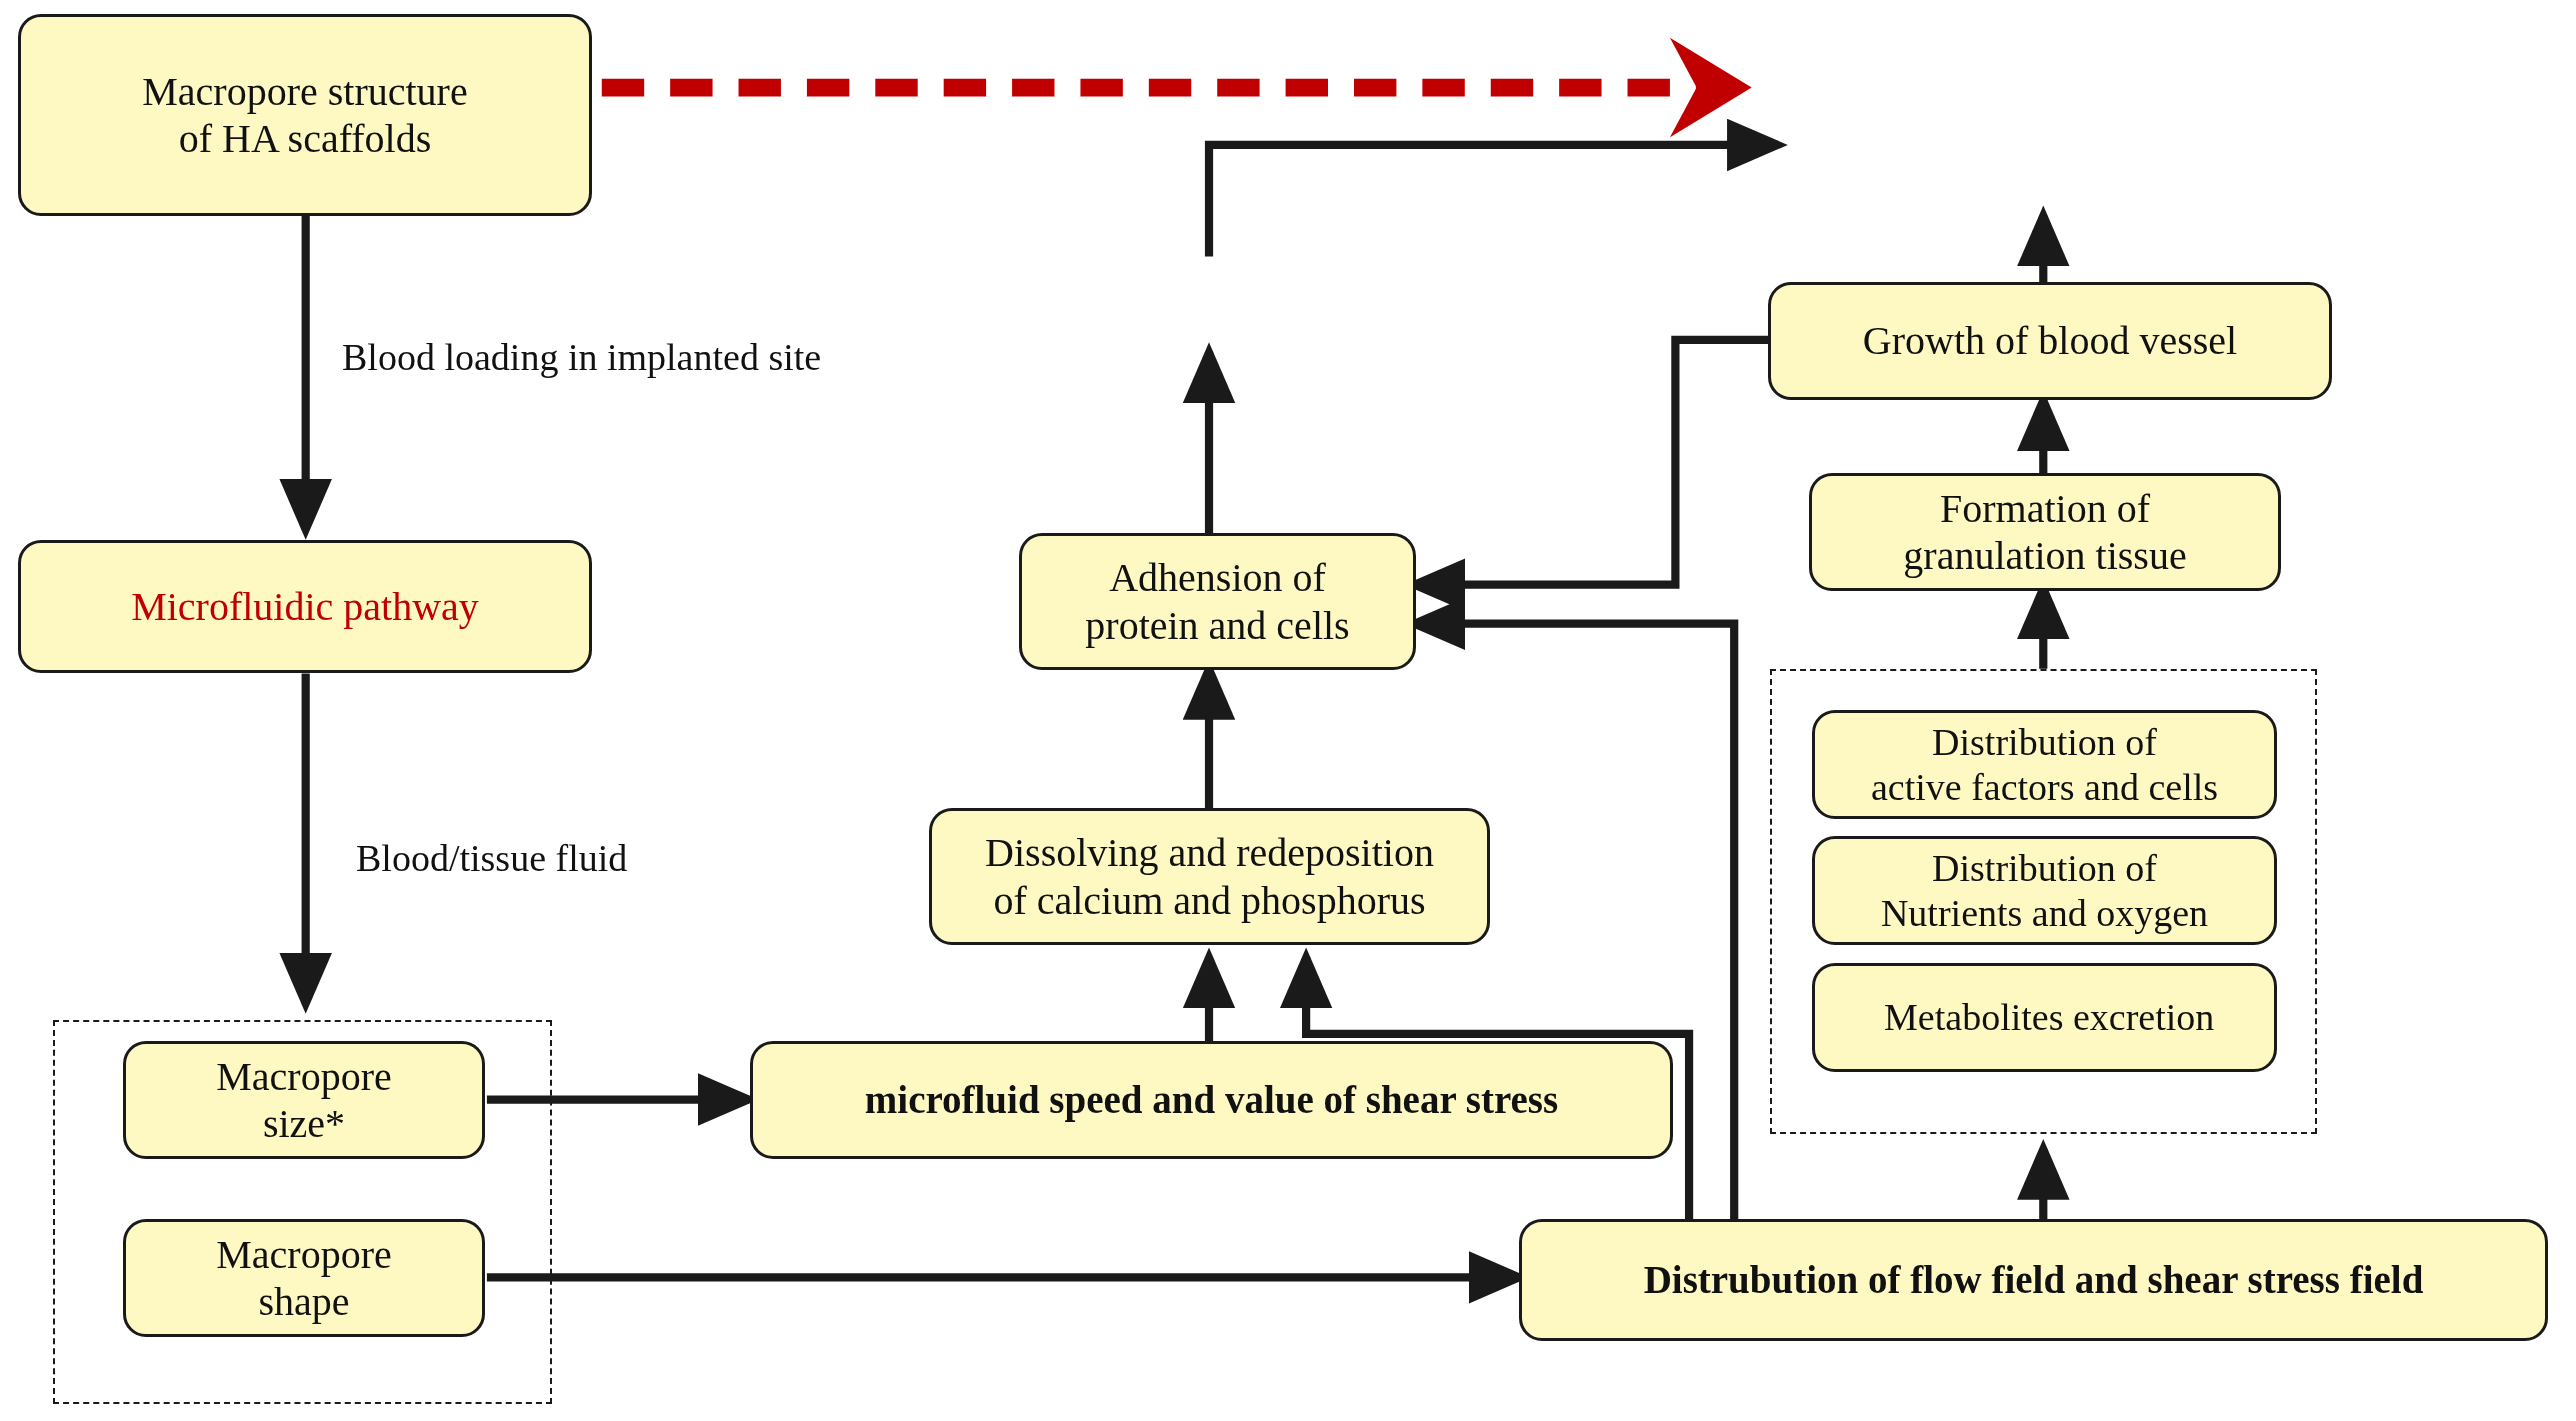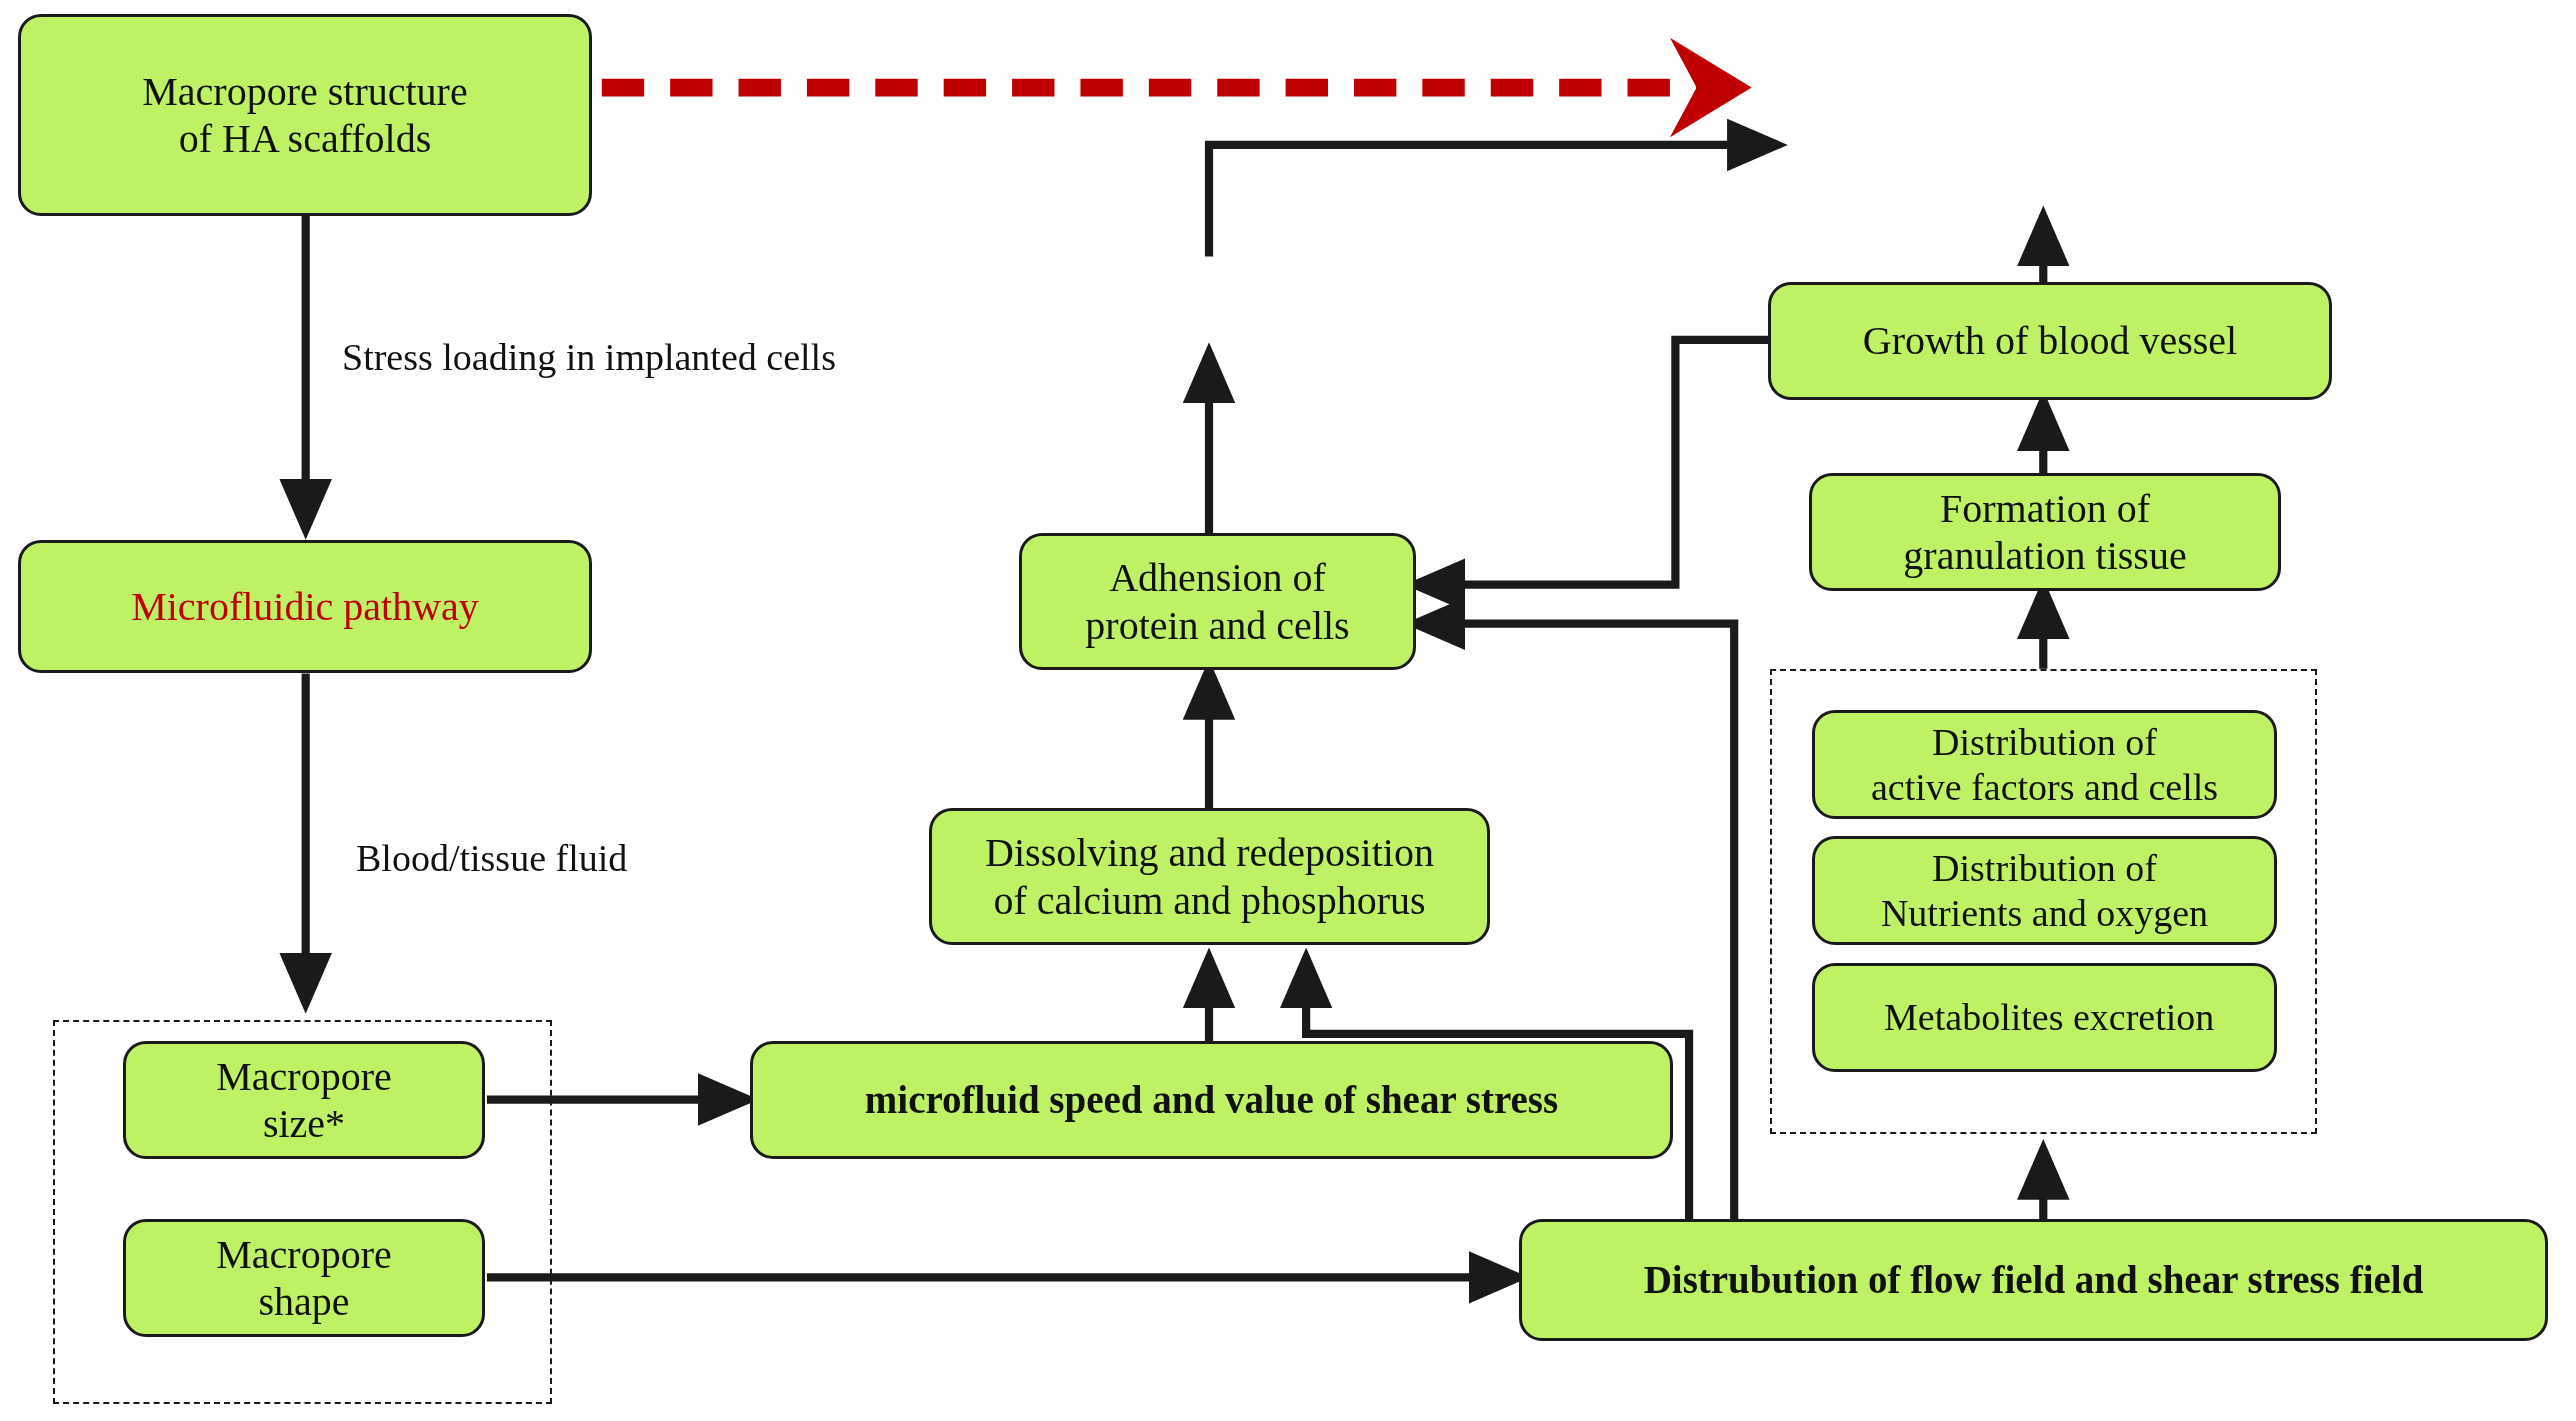--- a/index.html
+++ b/index.html
@@ -1,21 +1,21 @@
 <!DOCTYPE html>
 <html style="font-size:11px"><head>
 <meta charset="utf-8">
 <style>
   html,body{margin:0;padding:0;background:#ffffff;}
   body{font-family:"Liberation Serif", serif;}
   #stage{position:relative;width:2576px;height:1421px;background:#fff;overflow:hidden;}
   svg.layer{position:absolute;left:0;top:0;width:2576px;height:1421px;}
   .node{
     position:absolute;
-    background:#bef264;
+    background:#fef9c3;
     border:3.4px solid #1a1a1a;
     border-radius:23px;
     box-sizing:border-box;
     display:flex;align-items:center;justify-content:center;text-align:center;
     line-height:1.18;
     color:#111111;
     font-family:"Liberation Serif", serif;
     font-size:40px;
     padding:4.1px 9.6px;
     z-index:3;
@@ -142,21 +142,21 @@
 
   <div class="node bold" style="left:750px;top:1041px;width:923px;height:118px;font-size:39px;">
     <span class="txt">microfluid speed and value of shear stress</span>
   </div>
 
   <div class="node bold" style="left:1519px;top:1219px;width:1029px;height:122px;font-size:39px;">
     <span class="txt">Distrubution of flow field and shear stress field</span>
   </div>
 
   <div class="edgelabel" style="left:342px;top:335px;">
-    <span>Stress loading in implanted cells</span>
+    <span>Blood loading in implanted site</span>
   </div>
 
   <div class="edgelabel" style="left:356px;top:836px;">
     <span>Blood/tissue fluid</span>
   </div>
 
 </div>
 
 
 </body></html>

